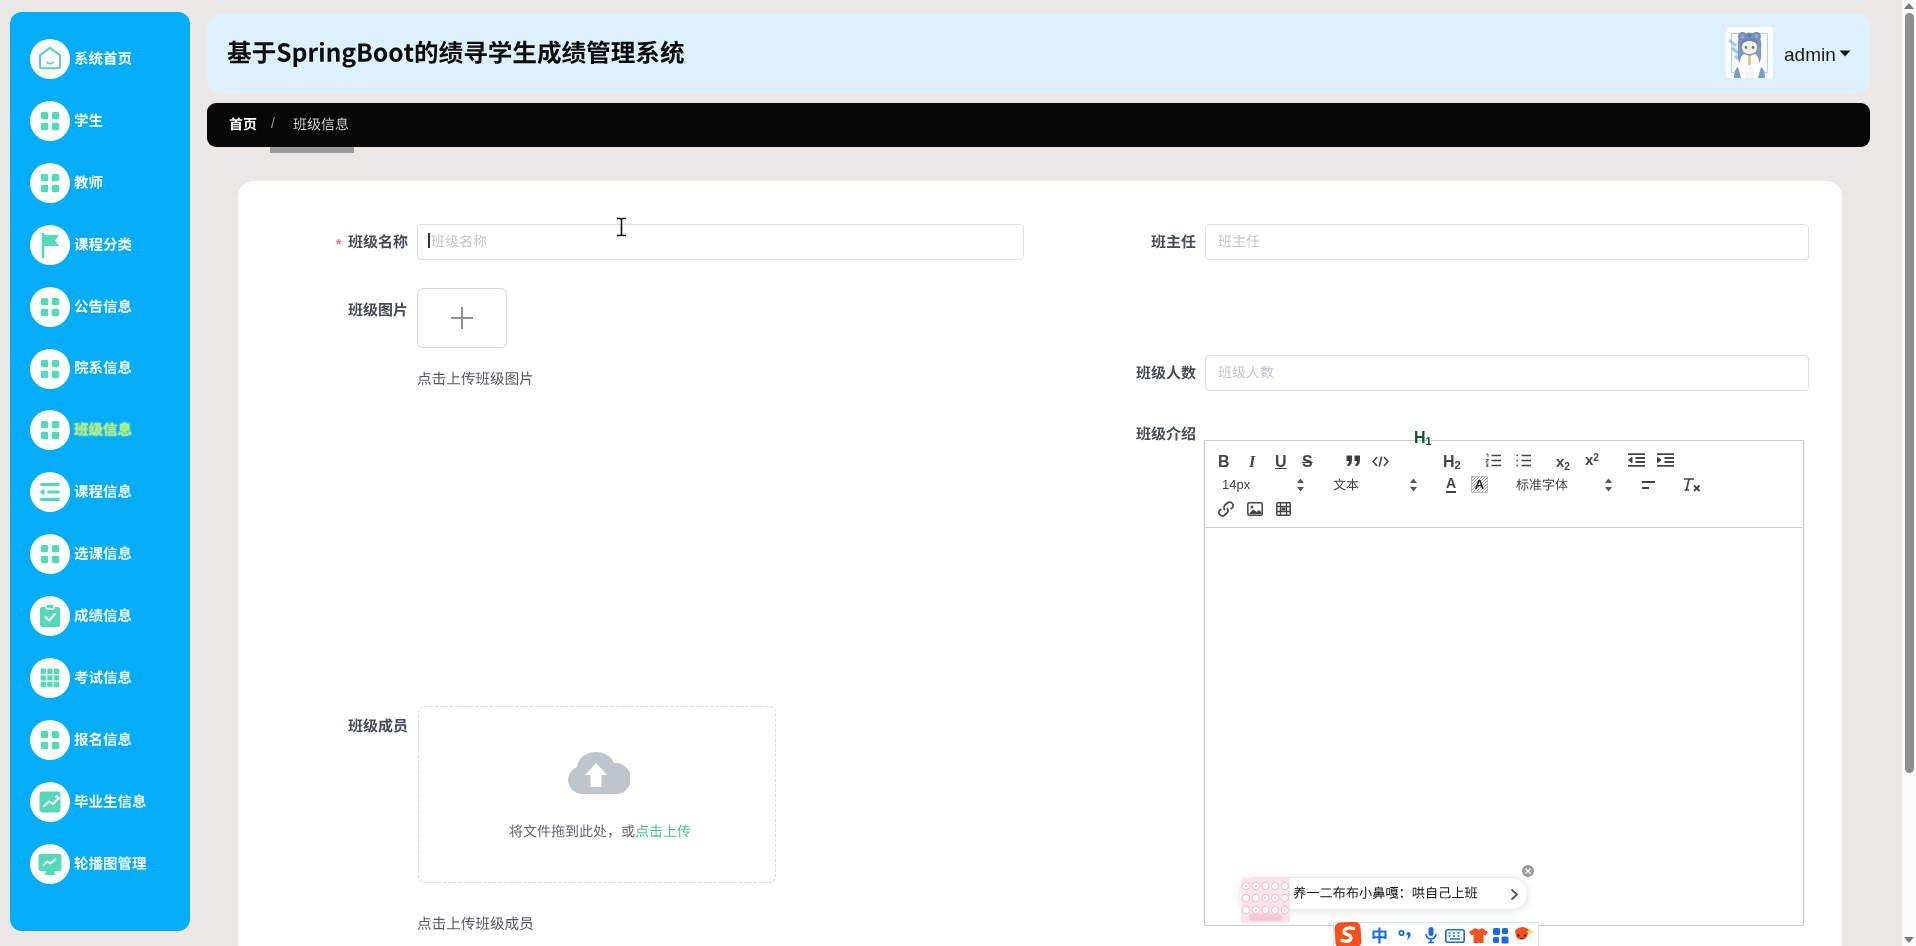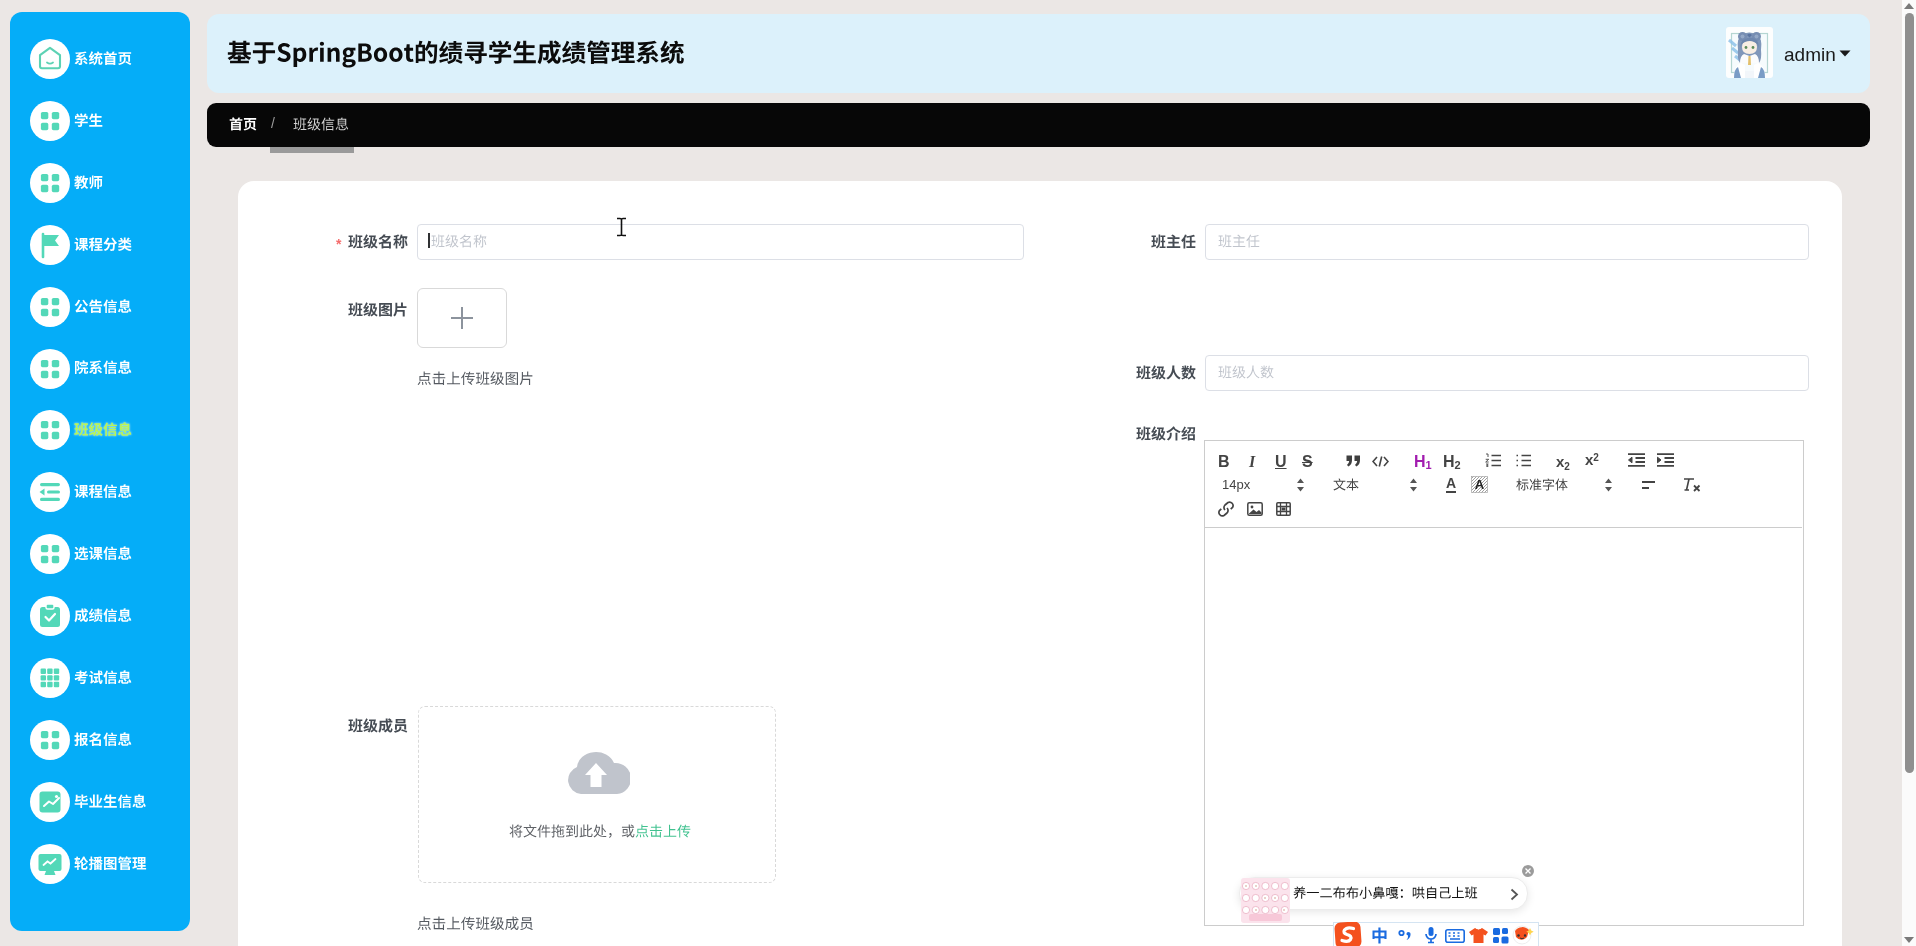--- a/index.html
+++ b/index.html
@@ -244,21 +244,21 @@
 <div style="position:absolute;left:1218px;top:454px;font-family:'Liberation Sans',sans-serif;color:#444;line-height:1;font-size:16px;font-weight:bold">B</div>
 <div style="position:absolute;left:1249px;top:454px;font-family:'Liberation Sans',sans-serif;color:#444;line-height:1;font-size:16px;font-style:italic;font-weight:bold;font-family:'Liberation Serif',serif">I</div>
 <div style="position:absolute;left:1275px;top:454px;font-family:'Liberation Sans',sans-serif;color:#444;line-height:1;font-size:16px;text-decoration:underline;font-weight:bold">U</div>
 <div style="position:absolute;left:1302px;top:454px;font-family:'Liberation Sans',sans-serif;color:#444;line-height:1;font-size:16px;text-decoration:line-through;font-weight:bold">S</div>
 <div style="position:absolute;left:1346px;top:455px;line-height:0"><svg width="15" height="12">
       <path d="M0.5 0.5 H6 V5 Q6 9.5 2.5 11.5 L1 10 Q3 8.5 3.2 6 H0.5 Z M8.5 0.5 H14 V5 Q14 9.5 10.5 11.5 L9 10 Q11 8.5 11.2 6 H8.5 Z" fill="#3f3f3f"></path>
     </svg></div>
 <div style="position:absolute;left:1372px;top:456px;line-height:0"><svg width="17" height="11">
       <path d="M5 1 L1 5.5 L5 10 M12 1 L16 5.5 L12 10 M9.7 0.5 L7.3 10.5" fill="none" stroke="#444" stroke-width="1.6"></path>
     </svg></div>
-<div style="position:absolute;left:1414px;top:454px;font-family:'Liberation Sans',sans-serif;color:#a21caf;line-height:1;font-size:16px;font-weight:bold">H<span style="font-size:11px;vertical-align:-2px">1</span></div>
+<div style="position:absolute;left:1414px;top:430px;font-family:'Liberation Sans',sans-serif;color:#14532d;line-height:1;font-size:16px;font-weight:bold">H<span style="font-size:11px;vertical-align:-2px">1</span></div>
 <div style="position:absolute;left:1443px;top:454px;font-family:'Liberation Sans',sans-serif;color:#444;line-height:1;font-size:16px;font-weight:bold">H<span style="font-size:11px;vertical-align:-2px">2</span></div>
 <div style="position:absolute;left:1485px;top:453px;line-height:0"><svg width="17" height="15">
       <g stroke="#444">
         <path d="M6.5 2.5 H16 M6.5 7.5 H16 M6.5 12.5 H16" stroke-width="1.7"></path>
         <path d="M1 1 h2 v3 M0.7 6.3 h3 l-3 2.7 h3 M1 11 h2.5 m-2.5 2 h2.5 m-1.2 -2 v3" stroke-width="0.9" fill="none"></path>
       </g>
     </svg></div>
 <div style="position:absolute;left:1515px;top:453px;line-height:0"><svg width="17" height="15">
       <g stroke="#444">
         <path d="M6.5 2.5 H16 M6.5 7.5 H16 M6.5 12.5 H16" stroke-width="1.7"></path>

